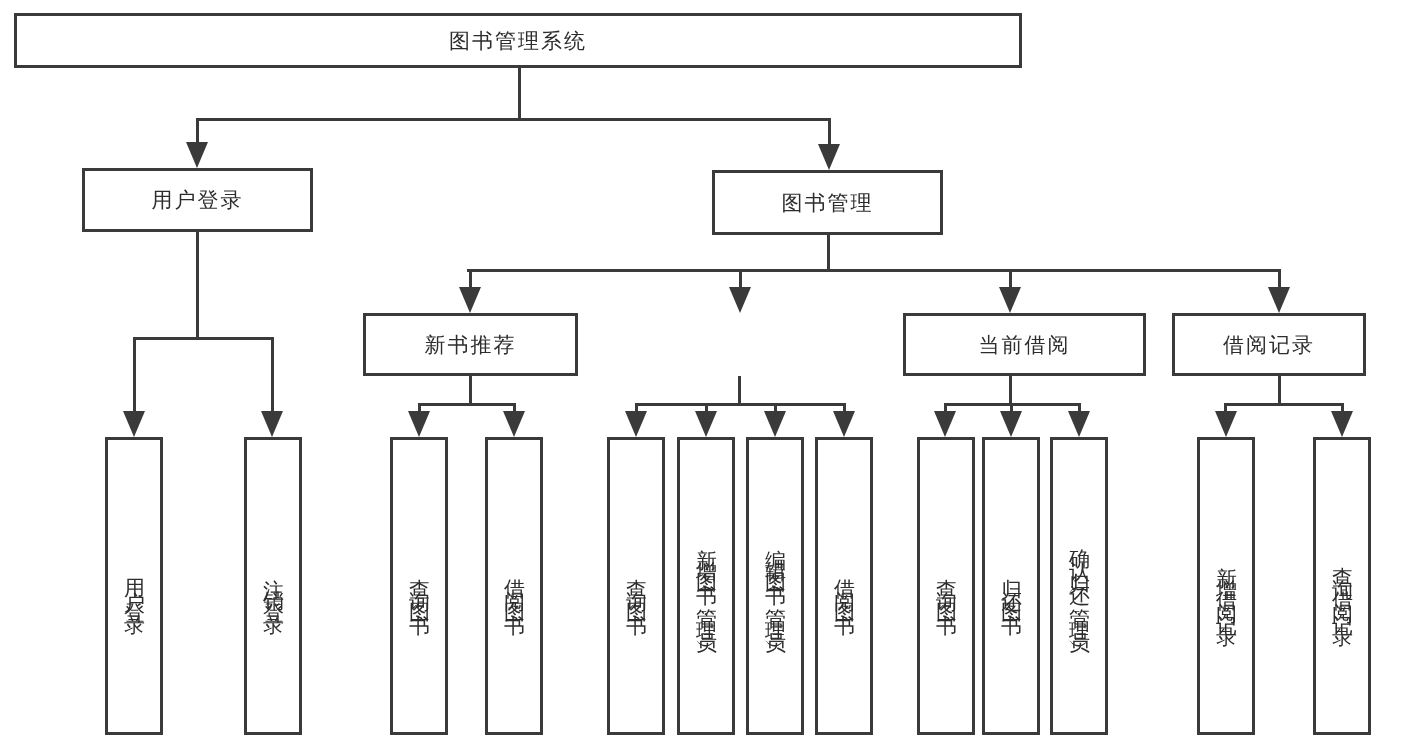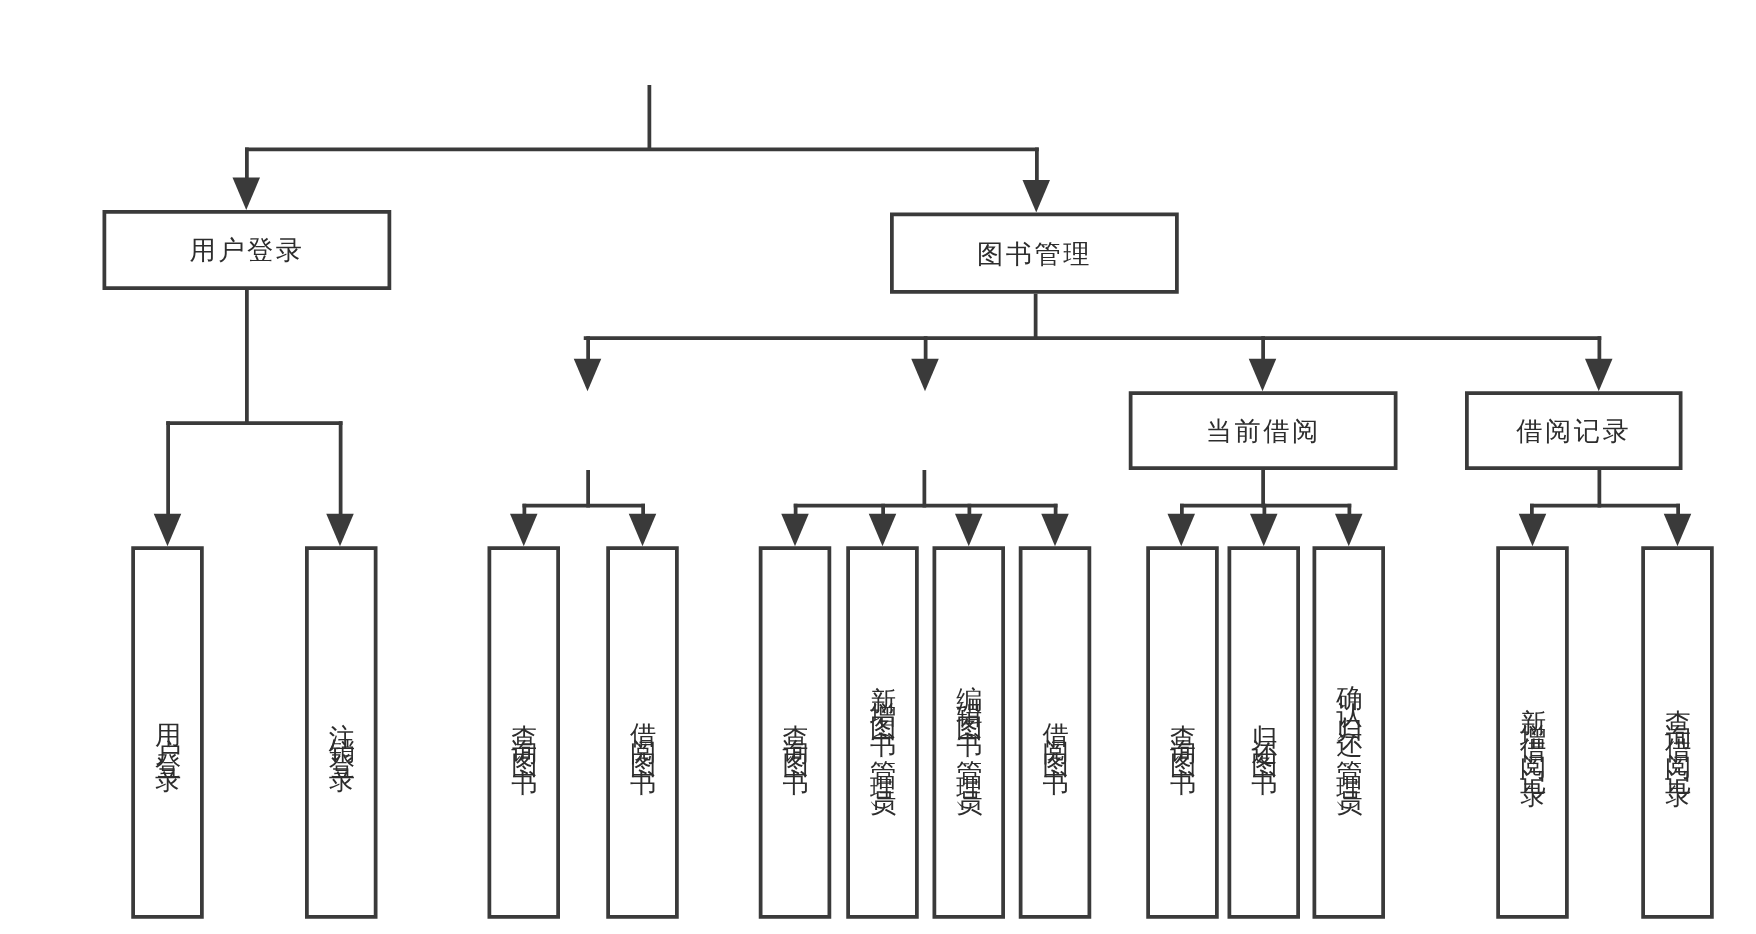--- a/index.html
+++ b/index.html
@@ -43,20 +43,21 @@
     font-size:23px;
     letter-spacing:1px;
     white-space:nowrap;
   }
 </style>
 </head>
 <body>
 
 <div class="canvas">
 
+  <div class="node h" style="left:14px; top:13px; width:1008px; height:55px;">图书管理系统</div>
 
   <div class="vline" style="left:518px; top:68px; width:3px; height:52px;"></div>
   <div class="hline" style="left:196px; top:118px; width:635px; height:3px;"></div>
   <div class="vline" style="left:196px; top:118px; width:3px; height:28px;"></div>
   <div class="arrow" style="left:186px; top:142px;"></div>
   <div class="vline" style="left:828px; top:118px; width:3px; height:30px;"></div>
   <div class="arrow" style="left:818px; top:144px;"></div>
 
   <div class="node h" style="left:82px; top:168px; width:231px; height:64px;">用户登录</div>
   <div class="node h" style="left:712px; top:170px; width:231px; height:65px;">图书管理</div>
@@ -72,22 +73,23 @@
   <div class="hline" style="left:467px; top:269px; width:814px; height:3px;"></div>
   <div class="vline" style="left:469px; top:269px; width:3px; height:21px;"></div>
   <div class="arrow" style="left:459px; top:287px;"></div>
   <div class="vline" style="left:739px; top:269px; width:3px; height:21px;"></div>
   <div class="arrow" style="left:729px; top:287px;"></div>
   <div class="vline" style="left:1009px; top:269px; width:3px; height:21px;"></div>
   <div class="arrow" style="left:999px; top:287px;"></div>
   <div class="vline" style="left:1278px; top:269px; width:3px; height:21px;"></div>
   <div class="arrow" style="left:1268px; top:287px;"></div>
 
-  <div class="node h" style="left:903px; top:313px; width:215px; height:63px;">当前借阅</div>
-  <div class="node h" style="left:1172px; top:313px; width:174px; height:63px;">借阅记录</div>
+  <div class="node h" style="left:363px; top:313px; width:215px; height:63px;">新书推荐</div>
+  <div class="node h" style="left:903px; top:313px; width:243px; height:63px;">当前借阅</div>
+  <div class="node h" style="left:1172px; top:313px; width:194px; height:63px;">借阅记录</div>
 
   <div class="vline" style="left:469px; top:376px; width:3px; height:30px;"></div>
   <div class="hline" style="left:418px; top:403px; width:98px; height:3px;"></div>
   <div class="vline" style="left:418px; top:403px; width:3px; height:12px;"></div>
   <div class="arrow" style="left:408px; top:411px;"></div>
   <div class="vline" style="left:513px; top:403px; width:3px; height:12px;"></div>
   <div class="arrow" style="left:503px; top:411px;"></div>
 
   <div class="vline" style="left:738px; top:376px; width:3px; height:30px;"></div>
   <div class="hline" style="left:635px; top:403px; width:211px; height:3px;"></div>

